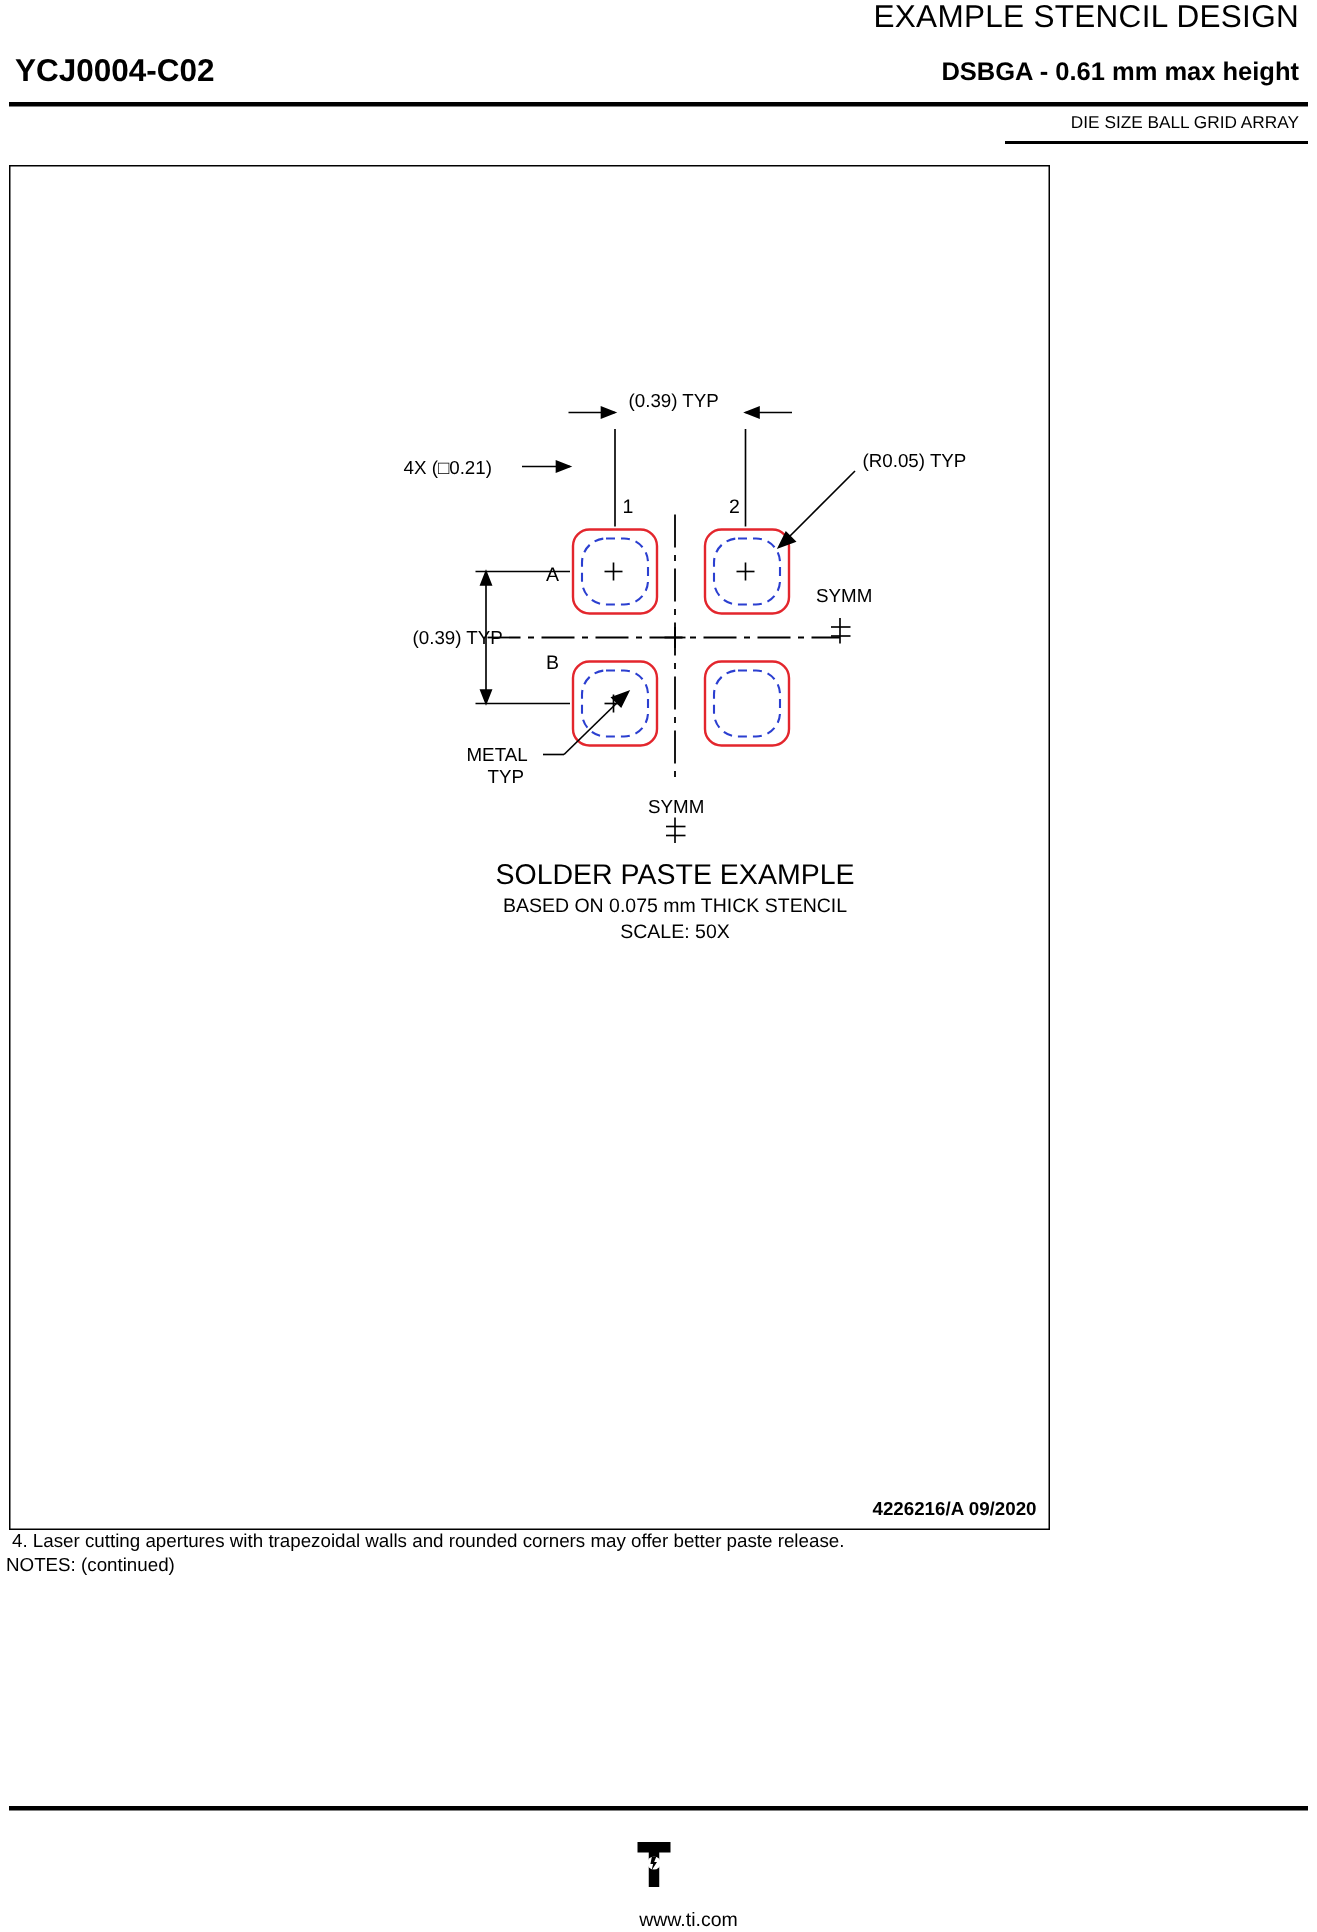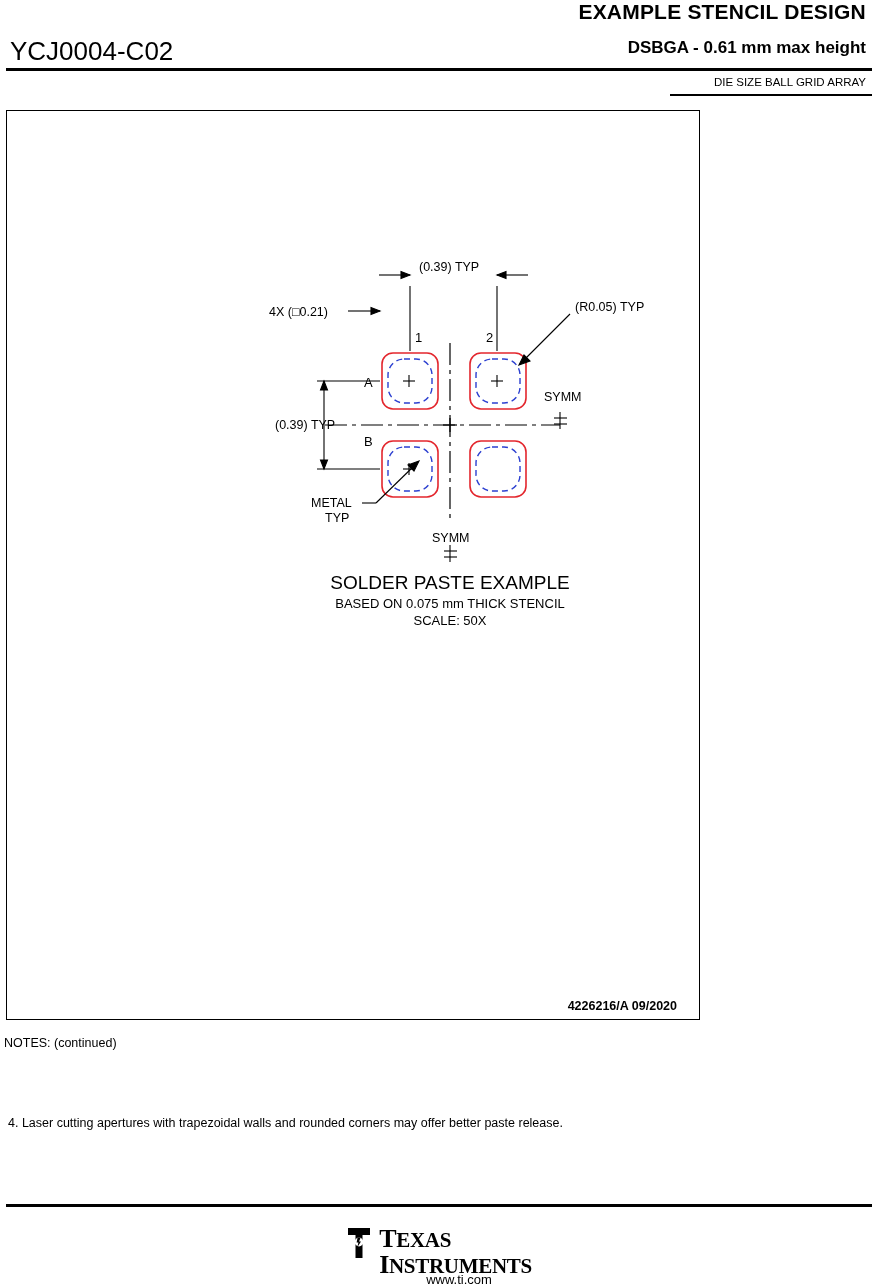--- a/index.html
+++ b/index.html
@@ -15,29 +15,29 @@
     color: #000000;
     overflow: hidden;
   }
 
   
   .sheet-title {
     position: absolute;
     right: 12px;
     top: 0px;
     font-size: 21px;
-    font-weight: bold;
+    font-weight: normal;
     letter-spacing: 0.2px;
   }
   .part-number {
     position: absolute;
     left: 10px;
     top: 36px;
-    font-size: 26px;
-    font-weight: normal;
+    font-size: 21px;
+    font-weight: bold;
   }
   .package-desc {
     position: absolute;
     right: 12px;
     top: 38px;
     font-size: 17px;
     font-weight: bold;
   }
   .header-rule {
     position: absolute;
@@ -68,21 +68,21 @@
     position: absolute;
     left: 6px;
     top: 110px;
     width: 694px;
     height: 910px;
     border: 1.5px solid #000;
     box-sizing: border-box;
   }
   .doc-id {
     position: absolute;
-    right: 22px;
+    right: 8px;
     bottom: 6px;
     font-size: 12.5px;
     font-weight: bold;
   }
 
   
   .drawing {
     position: absolute;
     left: 0;
     top: 0;
@@ -93,21 +93,21 @@
   
   .notes-head {
     position: absolute;
     left: 4px;
     top: 1036px;
     font-size: 12.5px;
   }
   .note-item {
     position: absolute;
     left: 8px;
-    top: 1116px;
+    top: 1020px;
     font-size: 12.5px;
     text-align: center;
   }
 
   
   .footer-rule {
     position: absolute;
     left: 6px;
     right: 6px;
     top: 1204px;
@@ -269,22 +269,14 @@
 <div class="notes-head">NOTES: (continued)</div>
 <div class="note-item">4. Laser cutting apertures with trapezoidal walls and rounded corners may offer better paste release.</div>
 
 <div class="footer-rule"></div>
 <div class="ti-logo-wrap">
   <svg class="ti-mark" viewBox="0 0 26 30">
     <path d="M2,0 L24,0 L24,7 L16.5,7 L16.5,30 L9.5,30 L9.5,7 L2,7 Z" fill="#000"></path>
     <circle cx="13" cy="14" r="4.4" fill="#fff"></circle>
     <path d="M11.6,9.6 L14.6,9.6 L13.1,13.4 L15.0,13.4 L11.3,19.2 L12.4,14.6 L10.6,14.6 Z" fill="#000"></path>
   </svg>
-  <div class="ti-words">
-    <div class="ti-word">
-      <span class="cap">T</span><span style="font-size: 21px;">EXAS</span>
-    </div>
-    <div class="ti-word">
-      <span class="cap">I</span><span style="font-size: 21px;">NSTRUMENTS</span>
-    </div>
-  </div>
 </div>
 <div class="ti-url">www.ti.com</div>
 
 </body></html>

